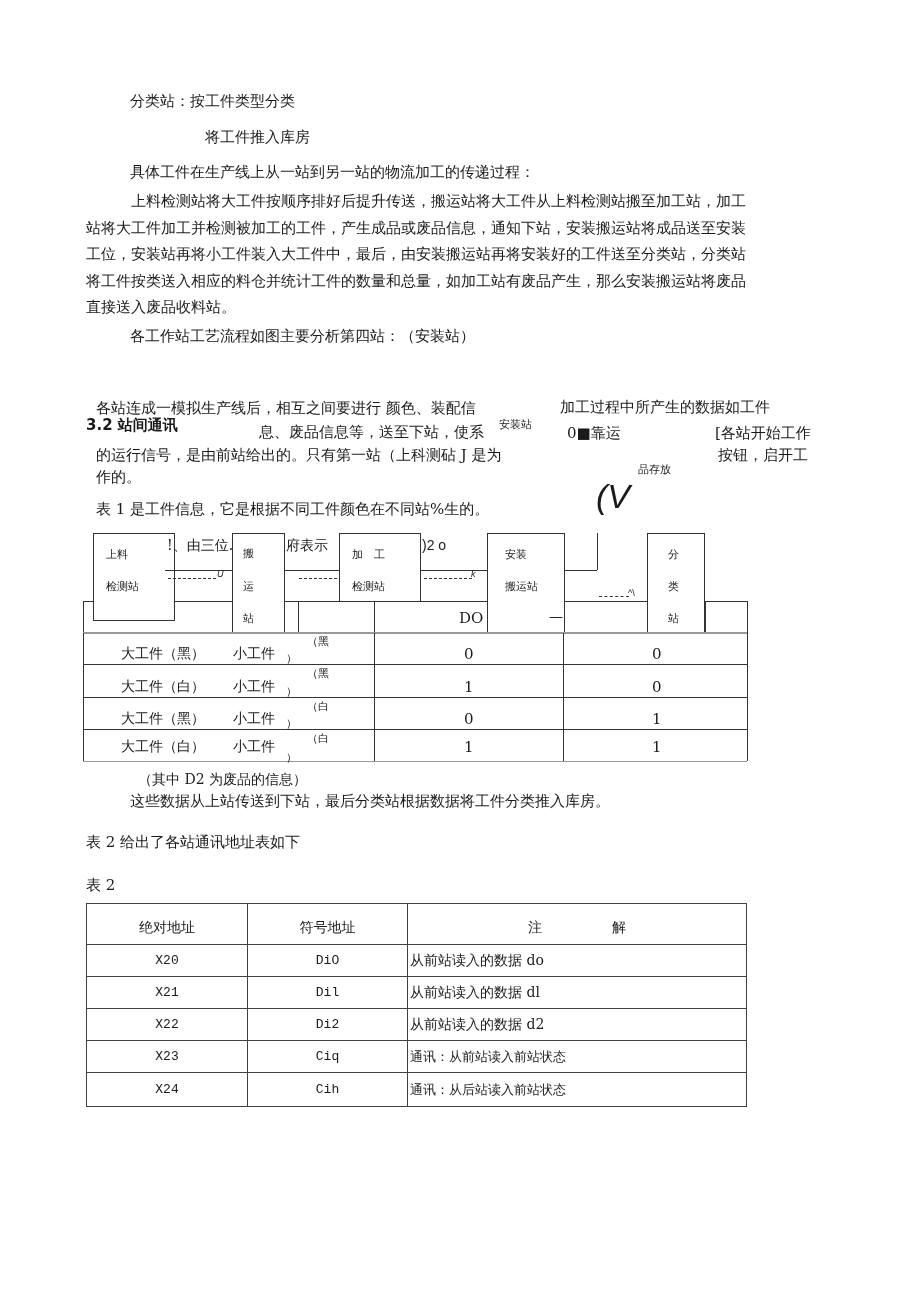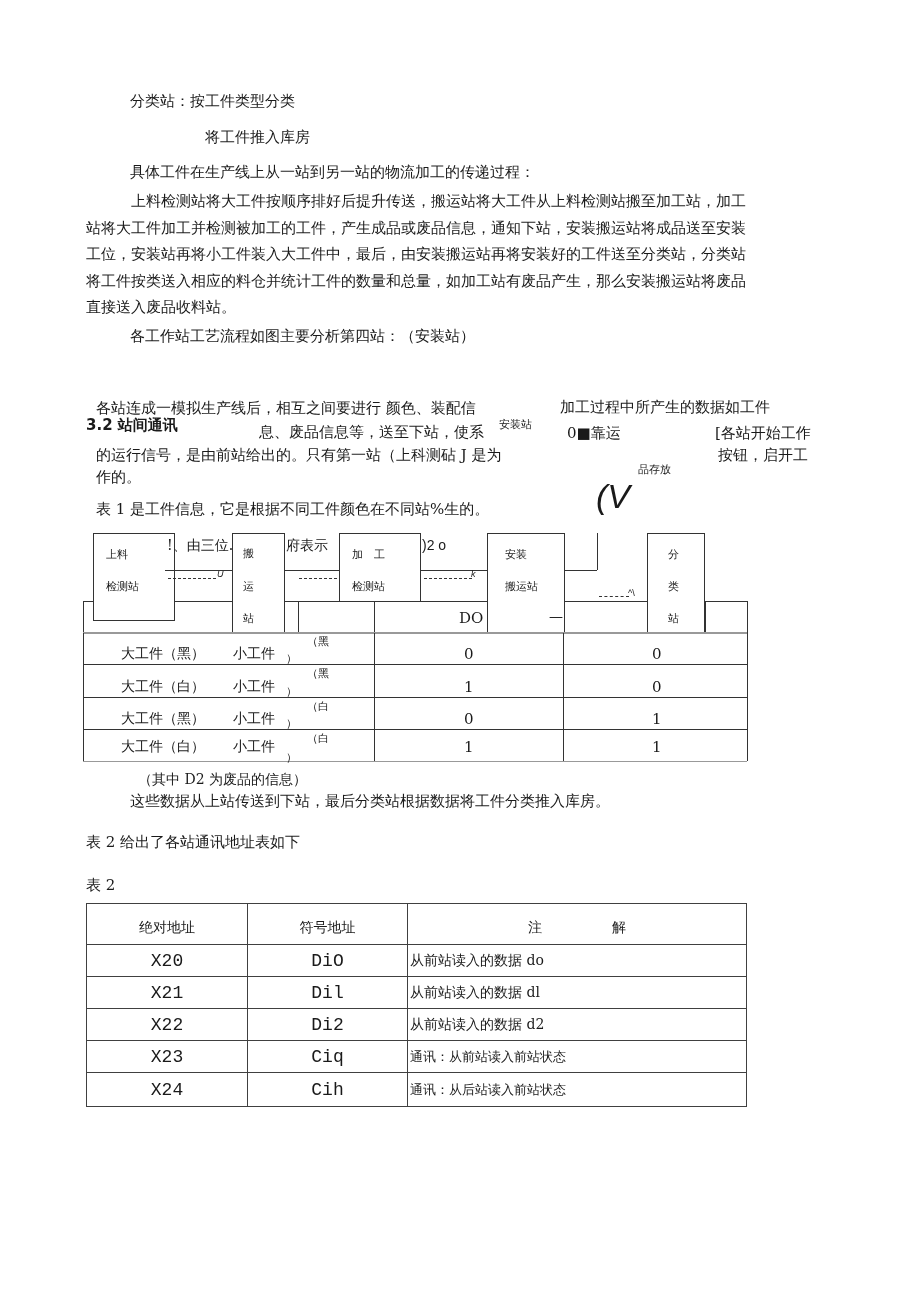--- a/index.html
+++ b/index.html
@@ -15,21 +15,21 @@
   .box { position:absolute; border:1px solid #333; background:#fff; box-sizing:border-box; }
   .hl { position:absolute; height:0; border-top:1px solid #333; }
   .vl { position:absolute; width:0; border-left:1px solid #333; }
   .dash { position:absolute; height:0; border-top:1px dashed #333; }
   .grayl { position:absolute; height:0; border-top:2px solid #999; }
   .sans { font-family:"Liberation Sans","DejaVu Sans",sans-serif; }
   table.t2 { position:absolute; left:86px; top:903px; width:661px; border-collapse:collapse; font-size:14px; }
   table.t2 td { border:1px solid #404040; height:31px; padding:0; }
   table.t2 td.c { text-align:center; }
   table.t2 td.l { text-align:left; padding-left:2px; }
-  .mono { font-family:"Liberation Mono","DejaVu Sans Mono",monospace; font-size:18px; }
+  .mono { font-family:"Liberation Mono","DejaVu Sans Mono",monospace; font-size:13px; }
 </style>
 </head>
 <body>
 
 <div class="abs t15" style="left:130px;top:92px;">分类站：按工件类型分类</div>
 <div class="abs t15" style="left:205px;top:128px;">将工件推入库房</div>
 <div class="abs t15" style="left:130px;top:163px;">具体工件在生产线上从一站到另一站的物流加工的传递过程：</div>
 <div class="para" style="top:188px;"><span class="ind"></span><span>上料检测站将大工件按顺序排好后提升传送，搬运站将大工件从上料检测站搬至加工站，加工站将大工件加工并检测被加工的工件，产生成品或废品信息，通知下站，安装搬运站将成品送至安装工位，安装站再将小工件装入大工件中，最后，由安装搬运站再将安装好的工件送至分类站，分类站将工件按类送入相应的料仓并统计工件的数量和总量，如加工站有废品产生，那么安装搬运站将废品直接送入废品收料站。</span></div>
 <div class="abs t15" style="left:130px;top:327px;">各工作站工艺流程如图主要分析第四站：（安装站）</div>
 

